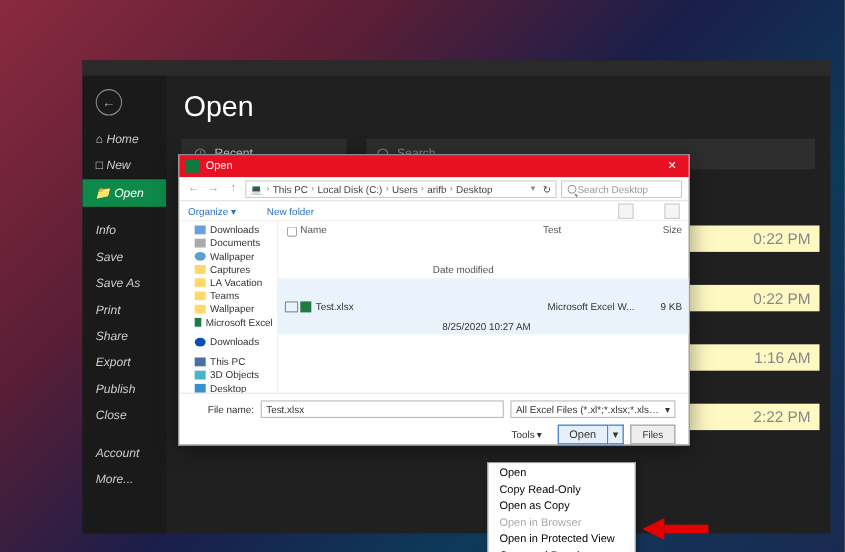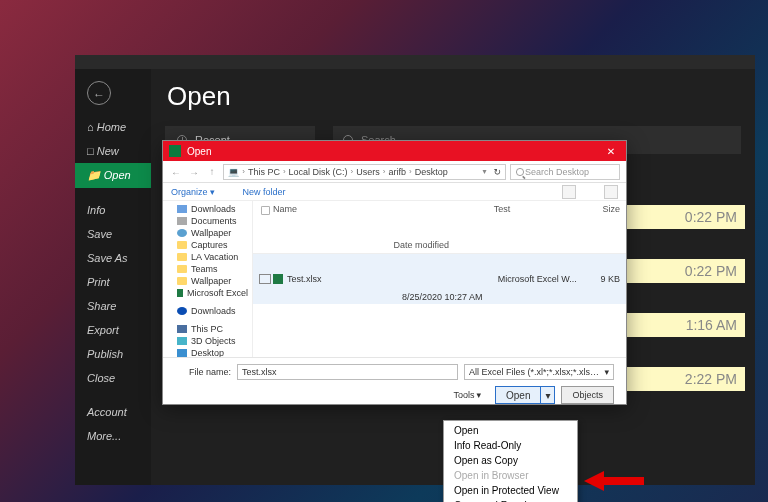--- a/index.html
+++ b/index.html
@@ -290,28 +290,28 @@
     </div>
     <div class="foot-row2">
       <span class="tools">
           <span>Tools</span> 
           <span>▾</span>
         </span>
       <div class="btn-split">
         <div class="main">Open</div>
         <div class="dd">▾</div>
       </div>
-      <div class="btn">Objects</div>
+      <div class="btn">Files</div>
     </div>
   </div>
 </div>
 
 <div class="open-menu" id="open-menu">
     <div class="mi">Open</div>
-    <div class="mi">Info Read-Only</div>
+    <div class="mi">Copy Read-Only</div>
     <div class="mi">Open as Copy</div>
     <div class="mi disabled">Open in Browser</div>
     <div class="mi">Open in Protected View</div>
     <div class="mi">Open and Repair...</div>
   </div>
 
 <div class="arrow">
   <div class="head"></div>
     <div class="shaft"></div>
 </div>

